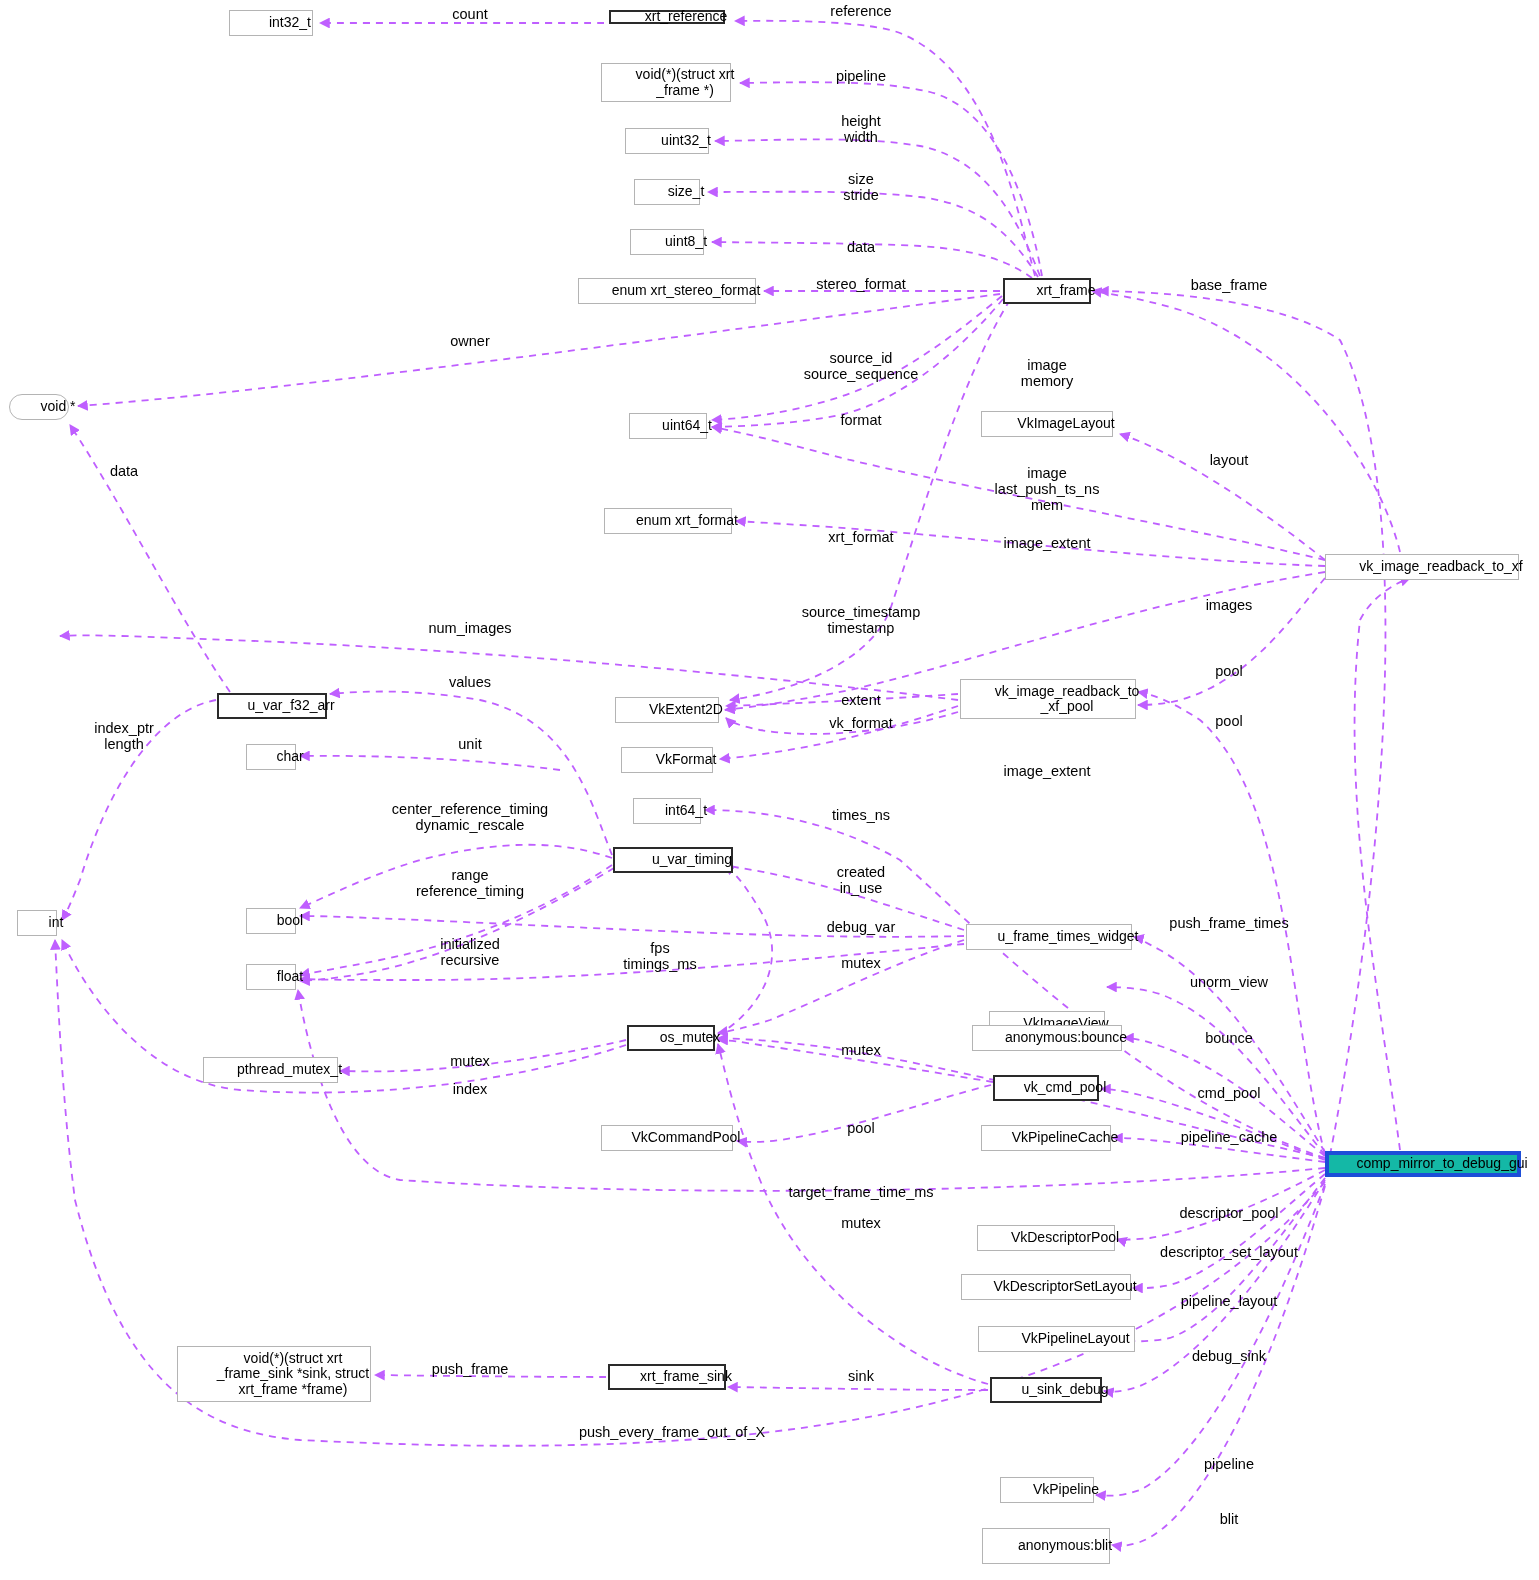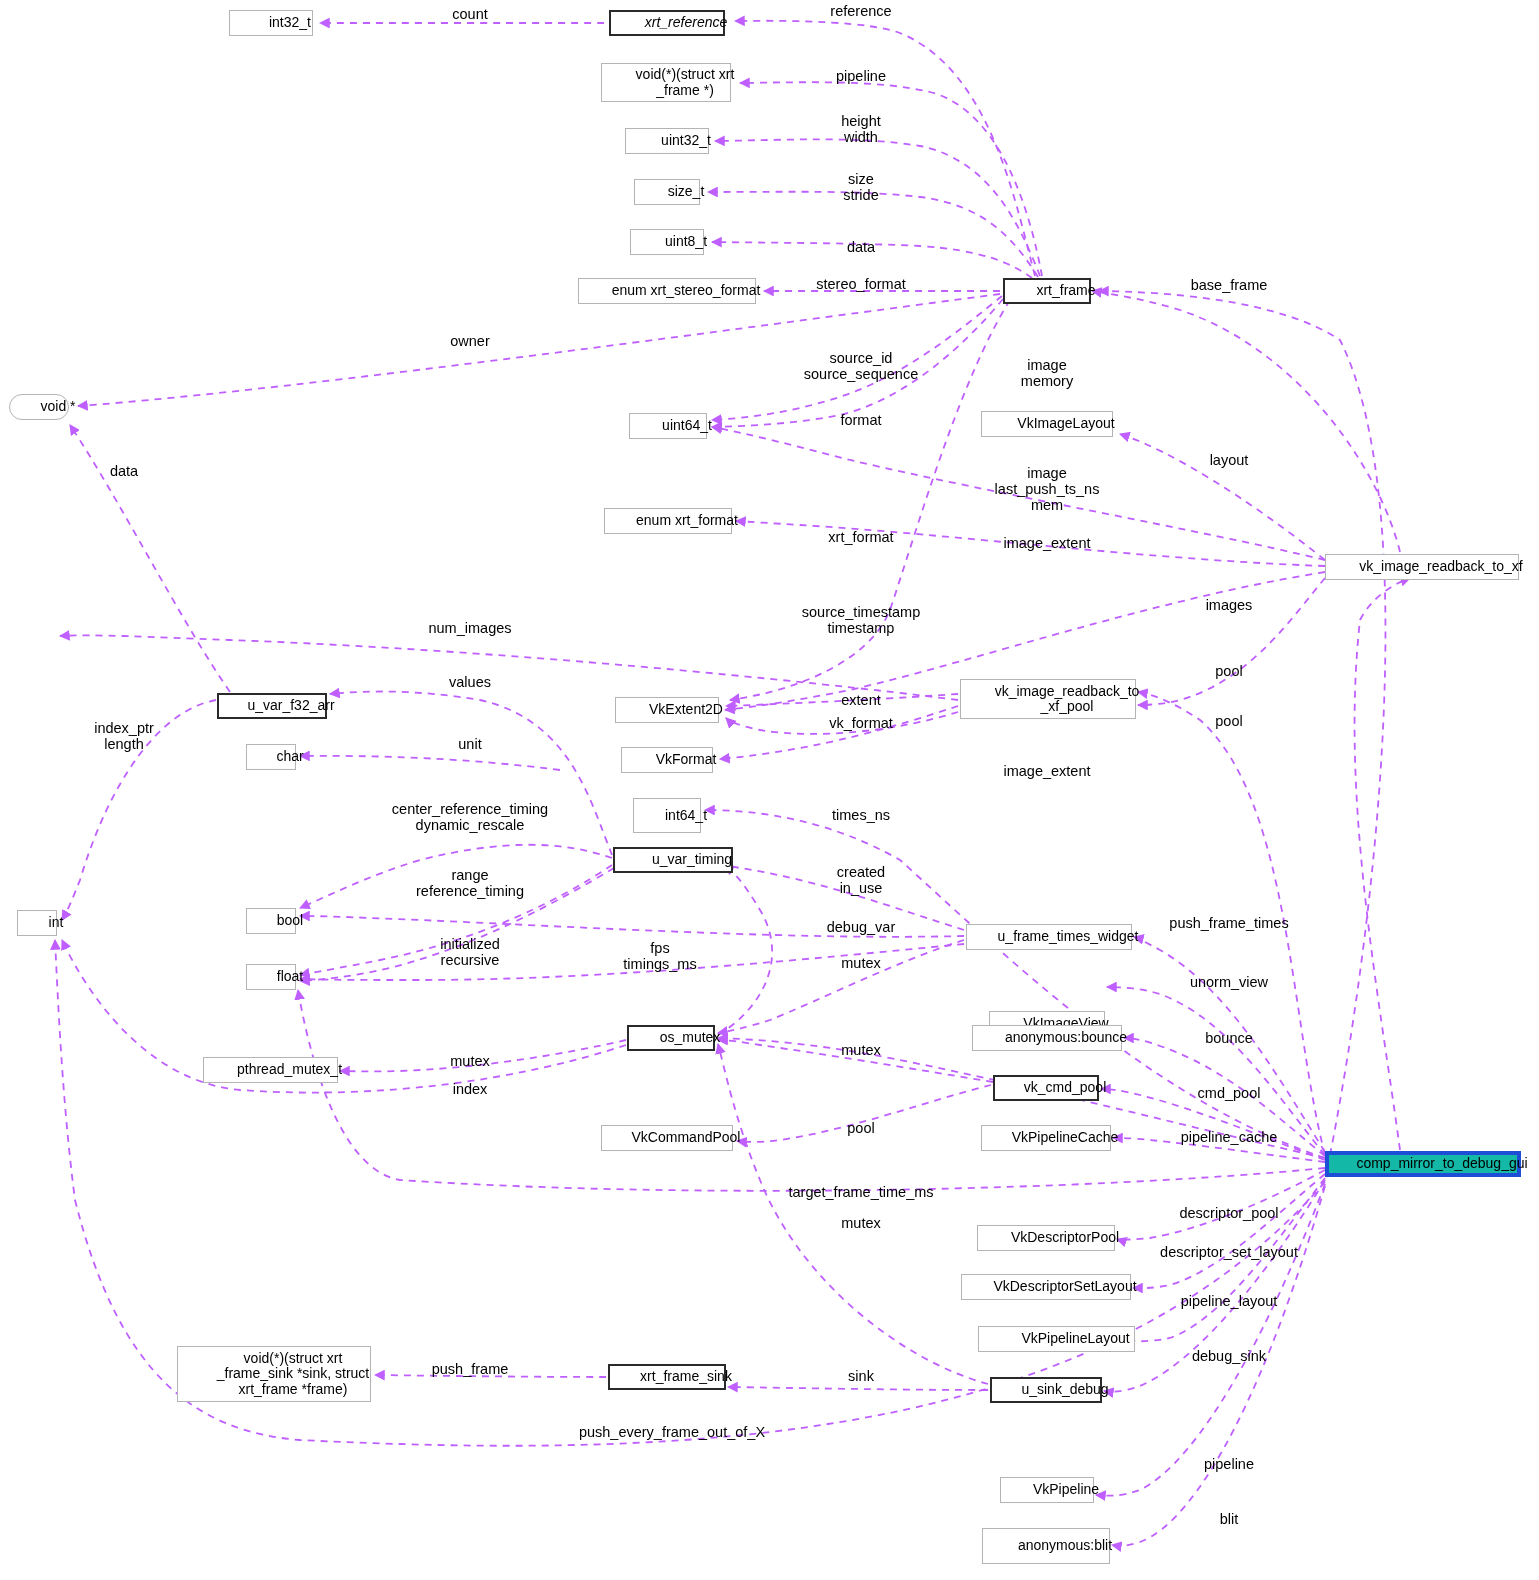--- a/index.html
+++ b/index.html
@@ -80,40 +80,40 @@
         <path d="M 1325,1184 C 1270,1330 1200,1460 1140,1490 C 1120,1497 1110,1496 1096,1495" marker-end="url(#arrow)"></path>
         <path d="M 1325,1186 C 1270,1380 1200,1520 1140,1542 C 1125,1547 1118,1546 1112,1545" marker-end="url(#arrow)"></path>
         <path d="M 988,1384 C 900,1360 800,1280 760,1180 C 735,1120 725,1070 718,1044" marker-end="url(#arrow)"></path>
         <path d="M 958,712 C 900,730 820,740 760,730 C 740,726 730,722 726,718" marker-end="url(#arrow)"></path>
         <path d="M 964,940 C 900,960 820,1000 770,1020 C 745,1028 730,1031 718,1033" marker-end="url(#arrow)"></path>
         <path d="M 1010,300 C 960,380 920,520 890,610 C 870,660 800,690 730,700" marker-end="url(#arrow)"></path>
       </g>
   </svg>
   <div id="nodes">
       <div class="node" style="left: 229px; top: 10px; width: 84px; height: 26px;">int32_t</div>
-      <div class="node bold" style="left: 609px; top: 10px; width: 116px; height: 26px; font-style: italic;">xrt_reference</div>
+      <div class="node bold" style="left: 609px; top: 10px; width: 116px; height: 14px;">xrt_reference</div>
       <div class="node" style="left: 601px; top: 63px; width: 130px; height: 39px;">void(*)(struct xrt
 _frame *)</div>
       <div class="node" style="left: 625px; top: 128px; width: 84px; height: 26px;">uint32_t</div>
       <div class="node" style="left: 634px; top: 179px; width: 66px; height: 26px;">size_t</div>
       <div class="node" style="left: 630px; top: 229px; width: 74px; height: 26px;">uint8_t</div>
       <div class="node" style="left: 578px; top: 278px; width: 178px; height: 26px;">enum xrt_stereo_format</div>
       <div class="node bold" style="left: 1003px; top: 278px; width: 88px; height: 26px;">xrt_frame</div>
       <div class="node" style="left: 9px; top: 394px; width: 60px; height: 26px; border-radius: 13px;">void *</div>
       <div class="node" style="left: 629px; top: 413px; width: 78px; height: 26px;">uint64_t</div>
       <div class="node" style="left: 981px; top: 411px; width: 132px; height: 26px;">VkImageLayout</div>
       <div class="node" style="left: 604px; top: 508px; width: 128px; height: 26px;">enum xrt_format</div>
       <div class="node" style="left: 1325px; top: 554px; width: 194px; height: 26px;">vk_image_readback_to_xf</div>
       <div class="node bold" style="left: 217px; top: 693px; width: 110px; height: 26px;">u_var_f32_arr</div>
       <div class="node" style="left: 615px; top: 697px; width: 104px; height: 26px;">VkExtent2D</div>
       <div class="node" style="left: 960px; top: 679px; width: 176px; height: 40px;">vk_image_readback_to
 _xf_pool</div>
       <div class="node" style="left: 246px; top: 744px; width: 50px; height: 26px;">char</div>
       <div class="node" style="left: 621px; top: 747px; width: 92px; height: 26px;">VkFormat</div>
-      <div class="node" style="left: 633px; top: 798px; width: 68px; height: 35px;">int64_t</div>
+      <div class="node" style="left: 633px; top: 798px; width: 68px; height: 26px;">int64_t</div>
       <div class="node bold" style="left: 613px; top: 847px; width: 120px; height: 26px;">u_var_timing</div>
       <div class="node" style="left: 246px; top: 908px; width: 50px; height: 26px;">bool</div>
       <div class="node" style="left: 17px; top: 910px; width: 38px; height: 26px;">int</div>
       <div class="node" style="left: 966px; top: 924px; width: 166px; height: 26px;">u_frame_times_widget</div>
       <div class="node" style="left: 246px; top: 964px; width: 50px; height: 26px;">float</div>
       <div class="node" style="left: 989px; top: 974px; width: 116px; height: 26px; margin-top: 37px;">VkImageView</div>
       <div class="node bold" style="left: 627px; top: 1025px; width: 88px; height: 26px;">os_mutex</div>
       <div class="node" style="left: 972px; top: 1025px; width: 150px; height: 26px;">anonymous:bounce</div>
       <div class="node" style="left: 203px; top: 1057px; width: 135px; height: 26px;">pthread_mutex_t</div>
       <div class="node bold" style="left: 993px; top: 1075px; width: 106px; height: 26px;">vk_cmd_pool</div>

